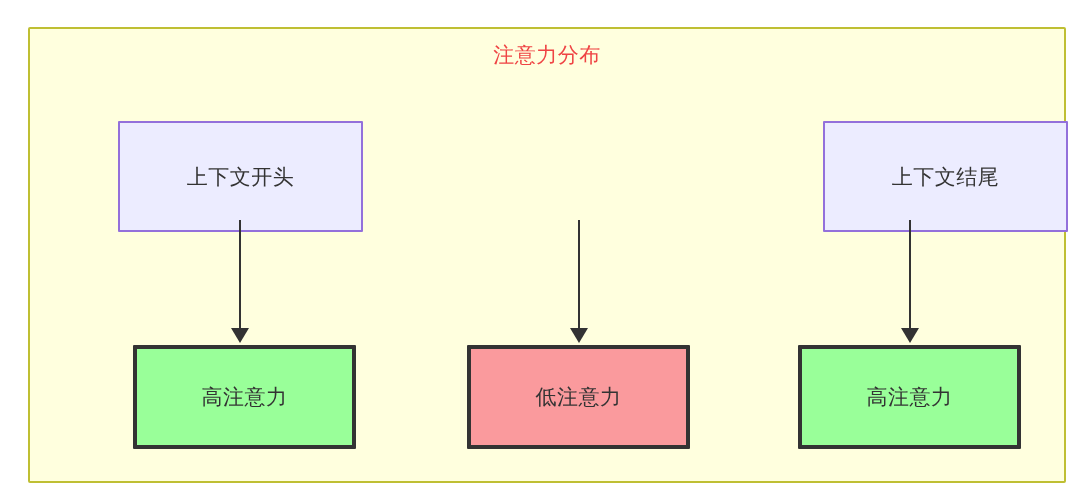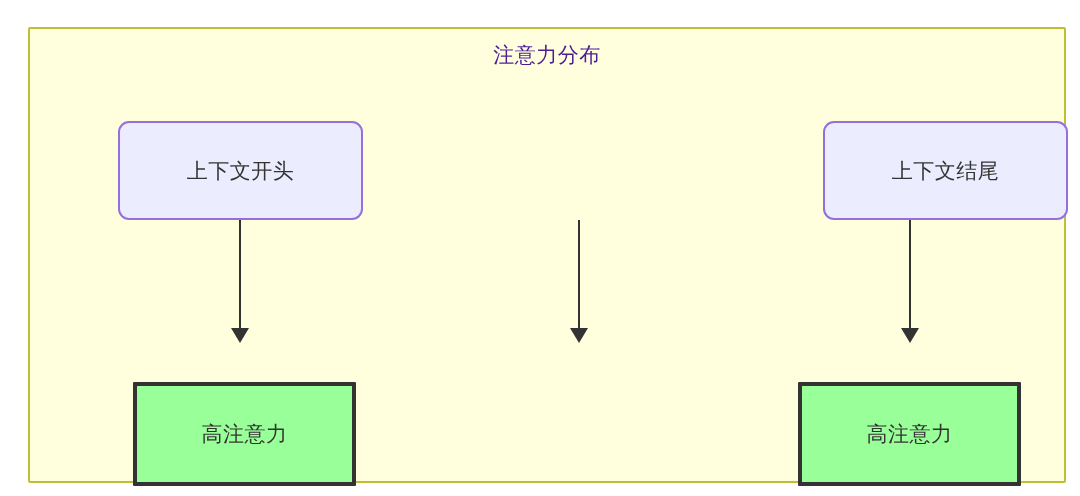--- a/index.html
+++ b/index.html
@@ -34,21 +34,21 @@
     border-radius: 2px;
   }
 
   .subgraph-title {
     position: absolute;
     left: 0;
     top: 13px;
     width: 100%;
     text-align: center;
     font-size: 21px;
-    color: #4c1d95;
+    color: #ef4444;
     line-height: 1.2;
     white-space: nowrap;
     letter-spacing: 0.5px;
   }
 
   
   .node {
     position: absolute;
     box-sizing: border-box;
     display: flex;
@@ -57,34 +57,33 @@
     color: #333333;
     font-size: 21px;
     line-height: 1.2;
     white-space: nowrap;
     letter-spacing: 0.5px;
   }
 
   .node.context {
     background: #ececff;
     border: 2px solid #9370db;
-    border-radius: 11px;
+    border-radius: 1px;
     width: 245px;
-    height: 99px;
+    height: 111px;
     top: 92px;
   }
 
   .node.attn {
     background: #99ff99;
     border: 4px solid #333333;
     border-radius: 1px;
     width: 223px;
     height: 104px;
     top: 316px;
-    margin-top: 37px;
   }
 
   .node.attn.low {
     background: #fa9a9d;
   }
 
   
   .col1.context { left: 88px; }
   .col2.context { left: 427px; }
   .col3.context { left: 757px; margin-left: 36px; }
@@ -131,20 +130,21 @@
 
     <div class="edge col1"></div>
     <div class="arrowhead col1"></div>
 
     <div class="node attn high col1">高注意力</div>
 
 
     <div class="edge col2"></div>
     <div class="arrowhead col2"></div>
 
+    <div class="node attn low col2">低注意力</div>
 
     <div class="node context col3">上下文结尾</div>
 
     <div class="edge col3"></div>
     <div class="arrowhead col3"></div>
 
     <div class="node attn high col3">高注意力</div>
 
   </div>
 </div>

